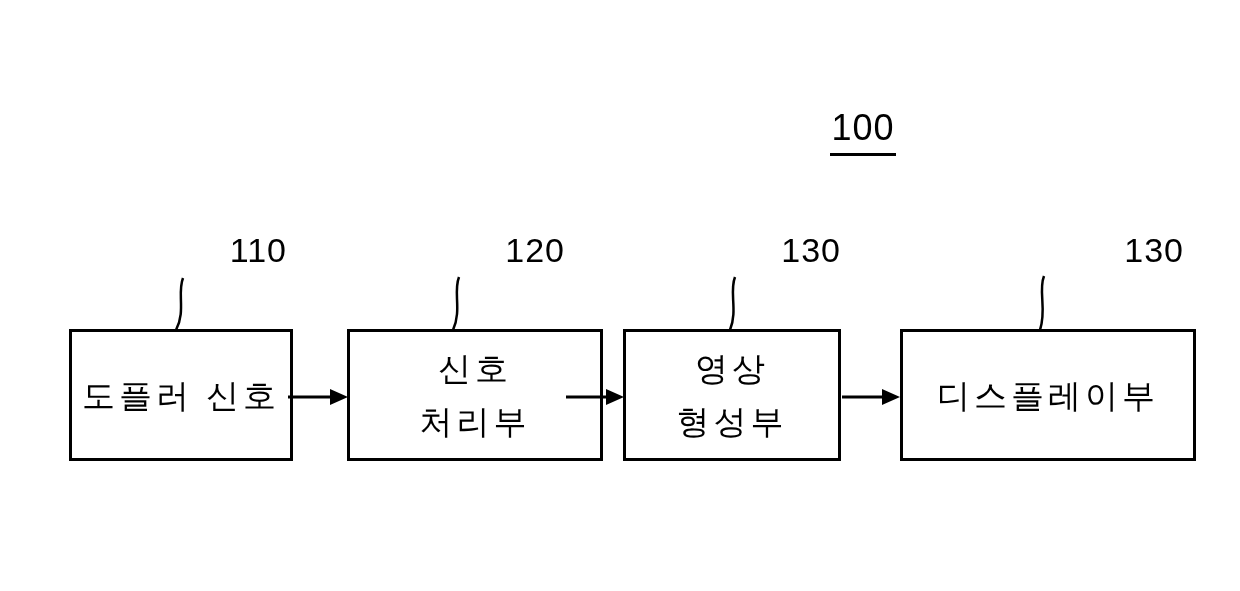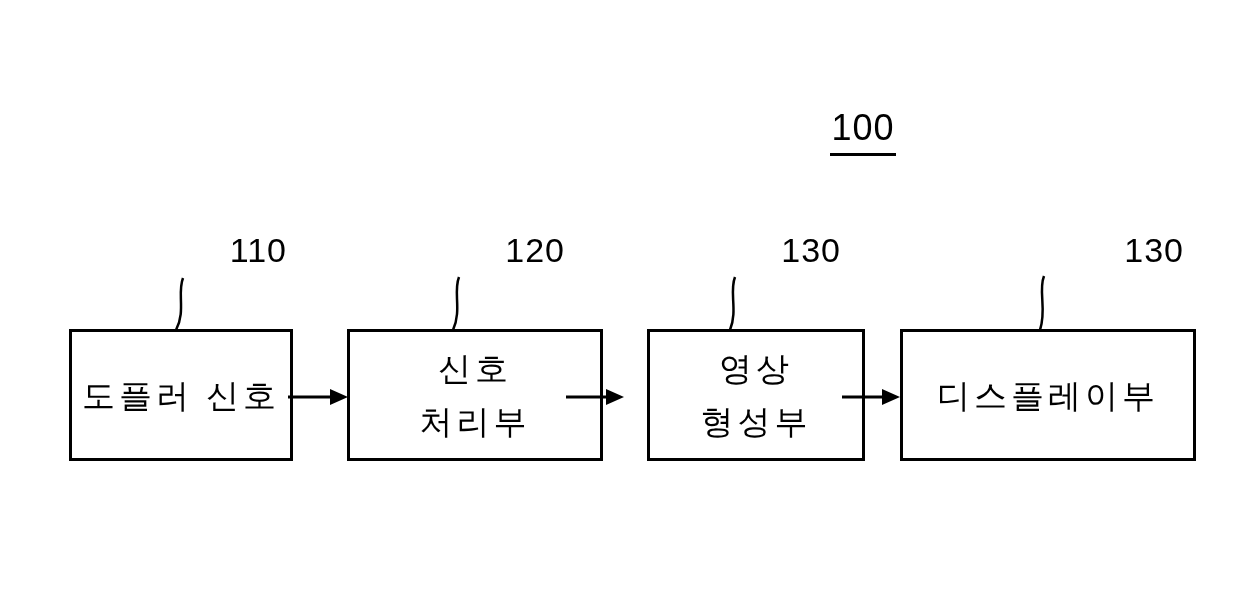--- a/index.html
+++ b/index.html
@@ -75,21 +75,21 @@
 
   <div class="block" style="left:69px; width:224px;">
     <div class="block-line">도플러 신호</div>
   </div>
 
   <div class="block" style="left:347px; width:256px;">
     <div class="block-line">신호</div>
     <div class="block-line">처리부</div>
   </div>
 
-  <div class="block" style="left:623px; width:218px;margin-left:24px;">
+  <div class="block" style="left:623px; width:218px;">
     <div class="block-line">영상</div>
     <div class="block-line">형성부</div>
   </div>
 
   <div class="block" style="left:900px; width:296px;">
     <div class="block-line">디스플레이부</div>
   </div>
 
   <svg class="overlay-svg" viewBox="0 0 1240 591" xmlns="http://www.w3.org/2000/svg">
 

